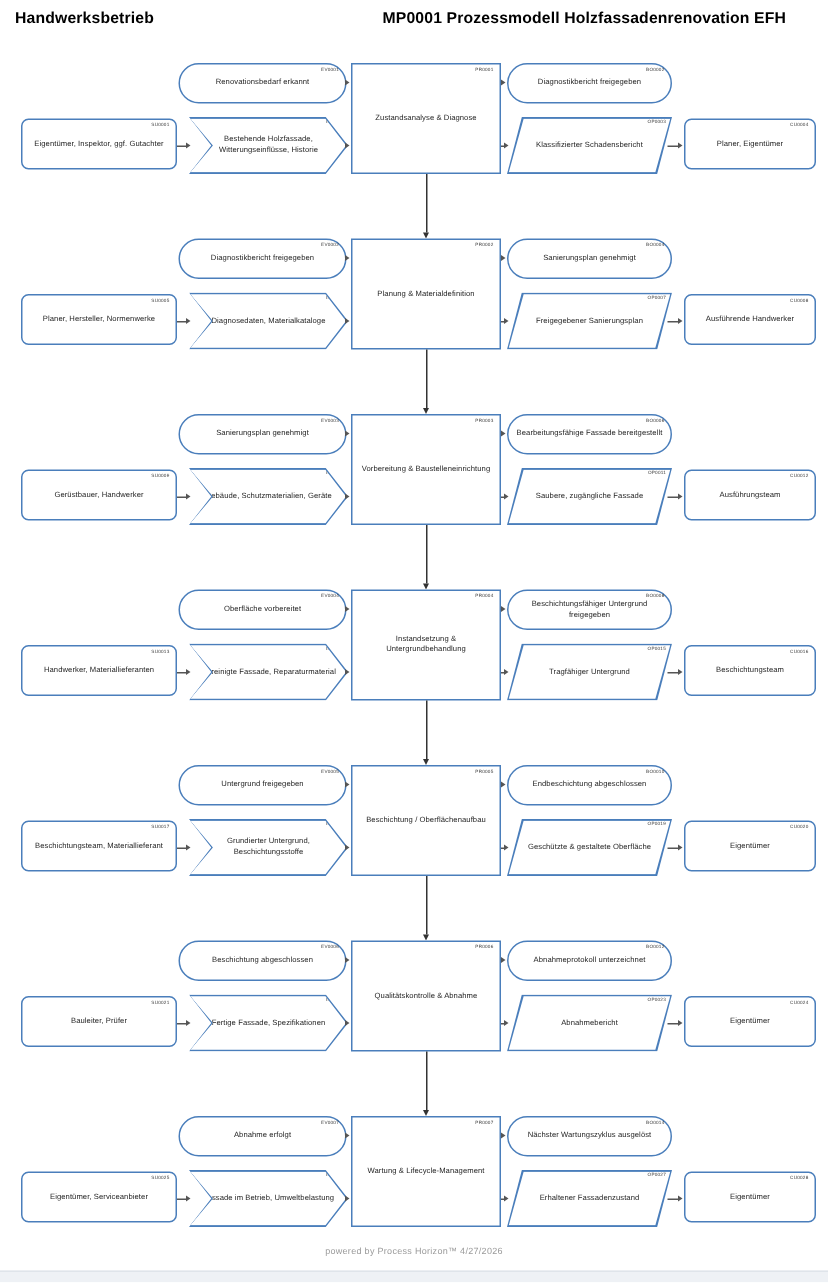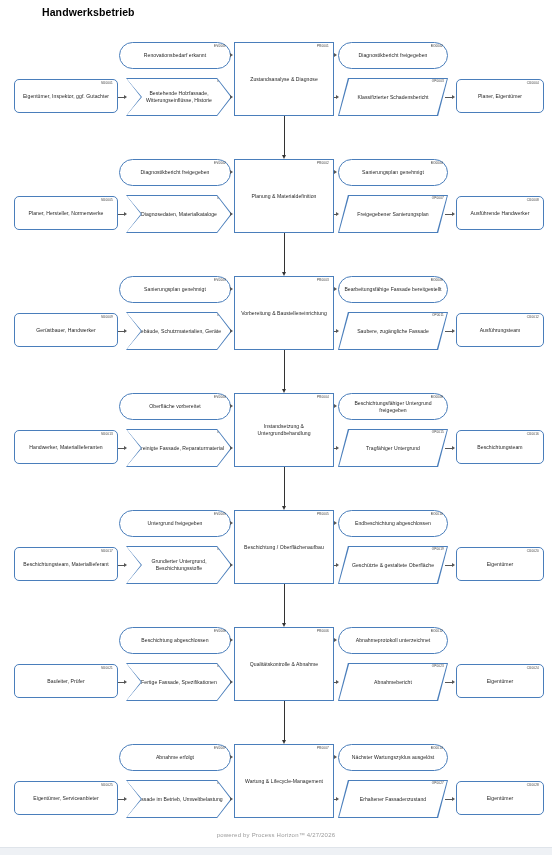--- a/index.html
+++ b/index.html
@@ -24,21 +24,20 @@
     height: 26px;
   }
   #swimlane-title {
     position: absolute;
     left: 10px; top: 6px;
     font-size: 10.5px;
     font-weight: bold;
     color: #000000;
     letter-spacing: 0.1px;
     white-space: nowrap;
-    margin-left: 32px;
   }
   #model-title {
     position: absolute;
     left: 255px; top: 6px;
     font-size: 10.5px;
     font-weight: bold;
     color: #000000;
     letter-spacing: 0.1px;
     white-space: nowrap;
   }
@@ -181,20 +180,21 @@
     border-top: 1px solid #dfe4ea;
   }
 </style>
 </head>
 <body>
 
 <div id="page">
 
   <div id="header">
     <div id="swimlane-title">Handwerksbetrieb</div>
+    <div id="model-title">MP0001 Prozessmodell Holzfassadenrenovation EFH</div>
   </div>
 
   <div id="canvas">
       <div class="row" style="top: 8px;">
         <div class="node shape-pill" style="left: 119px; top: 8px; width: 112px; height: 27px;">
           <div style="width: 100%; height: 100%; display: flex; align-items: center; justify-content: center; position: relative;">
             <span class="code">EV0001</span>
             <span class="label">Renovationsbedarf erkannt</span>
           </div>
         </div>

